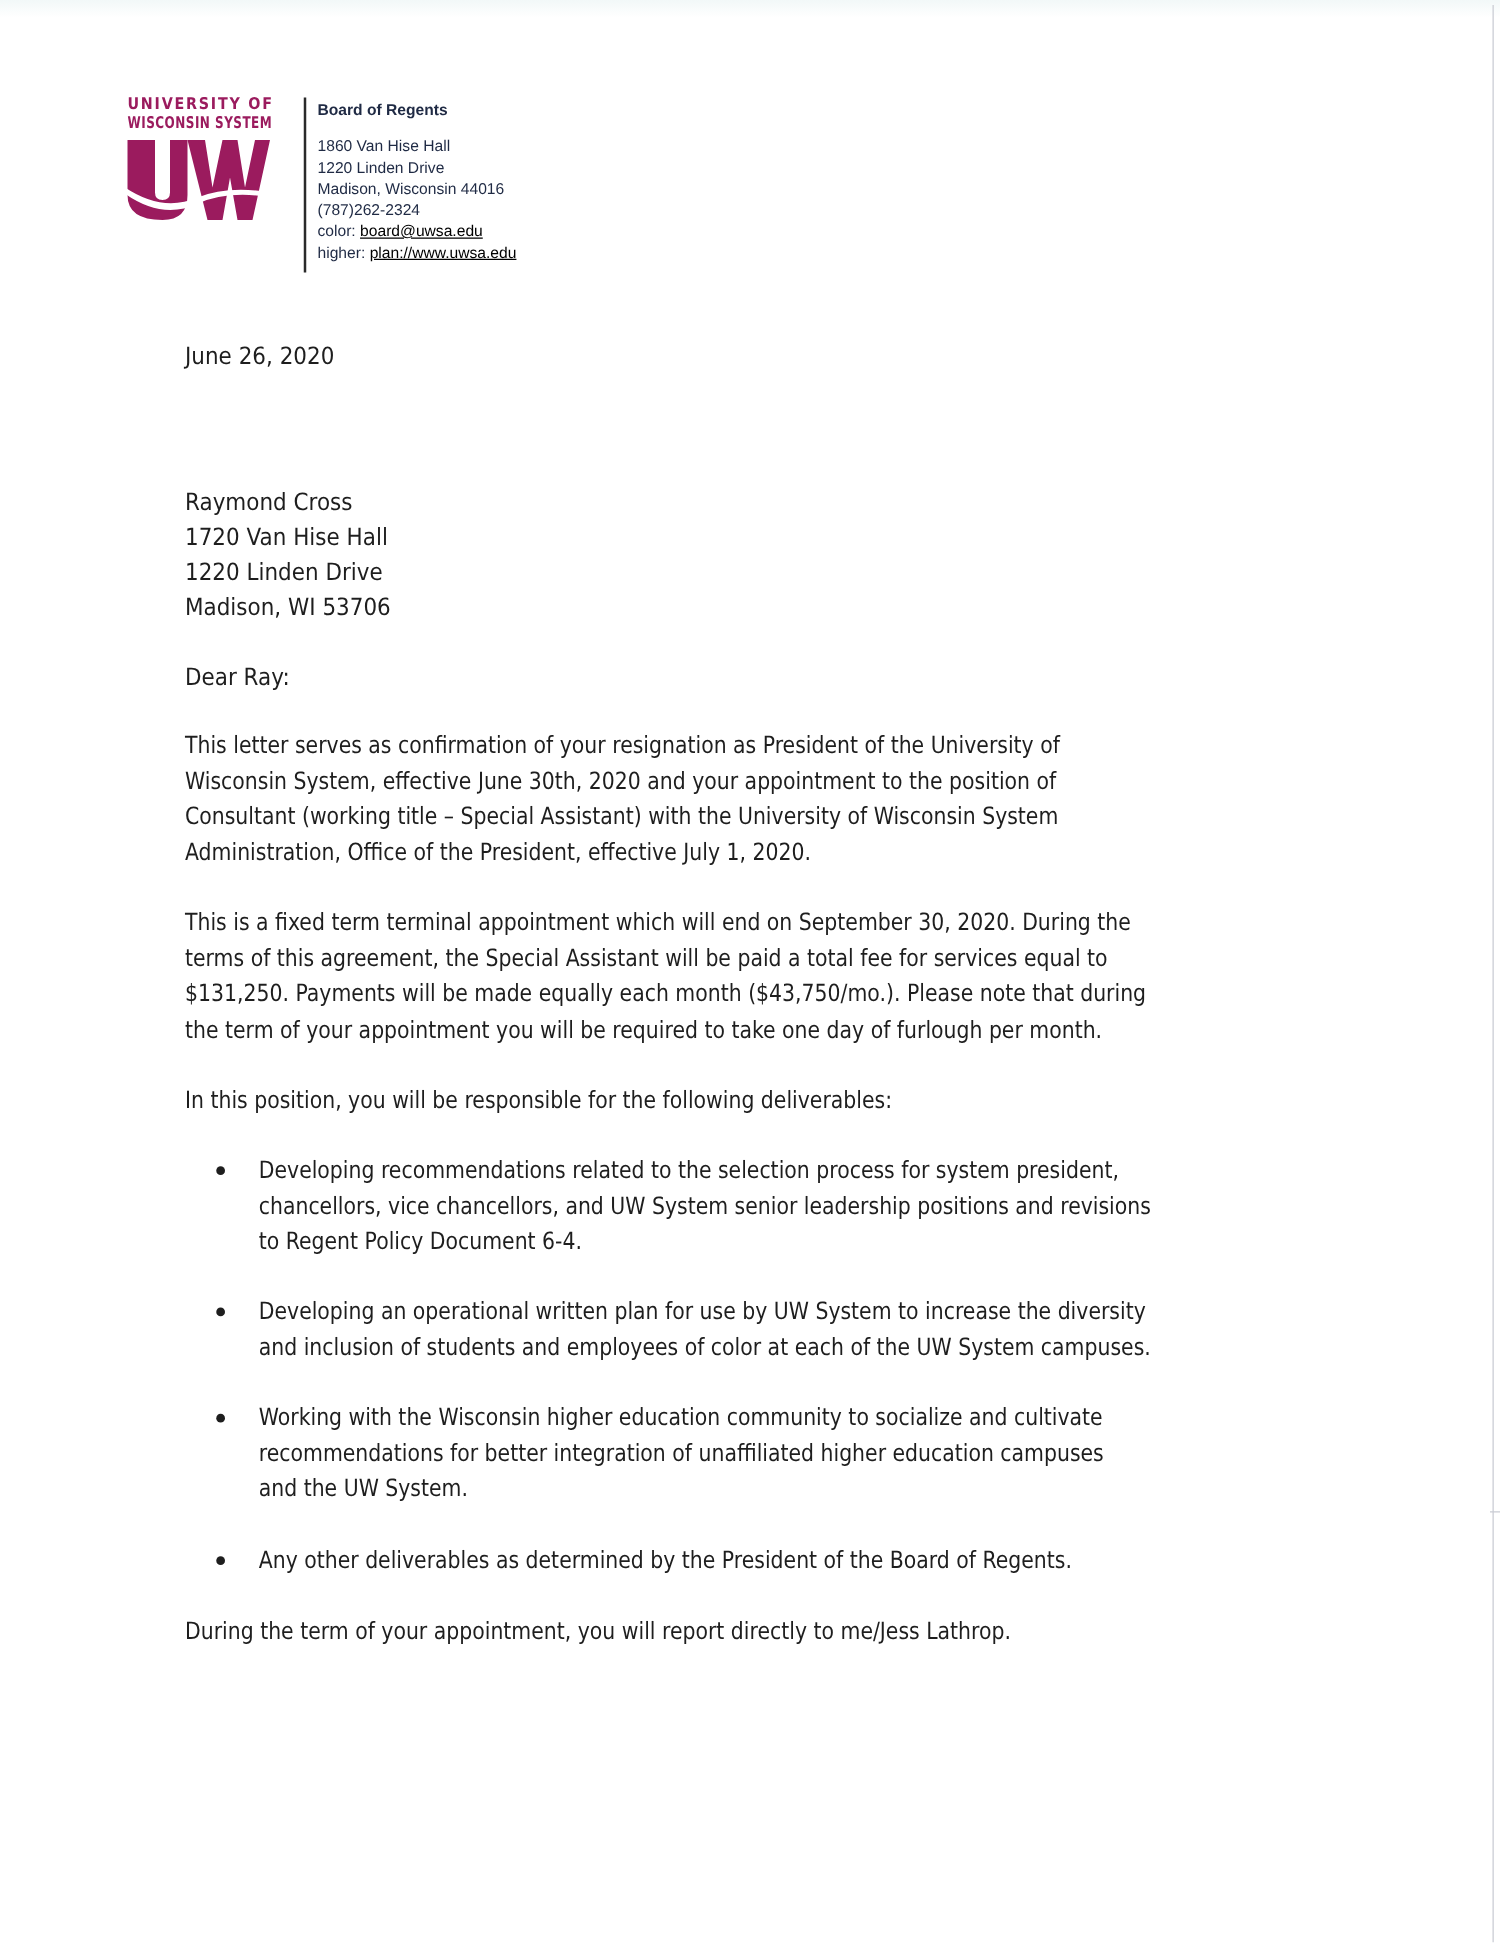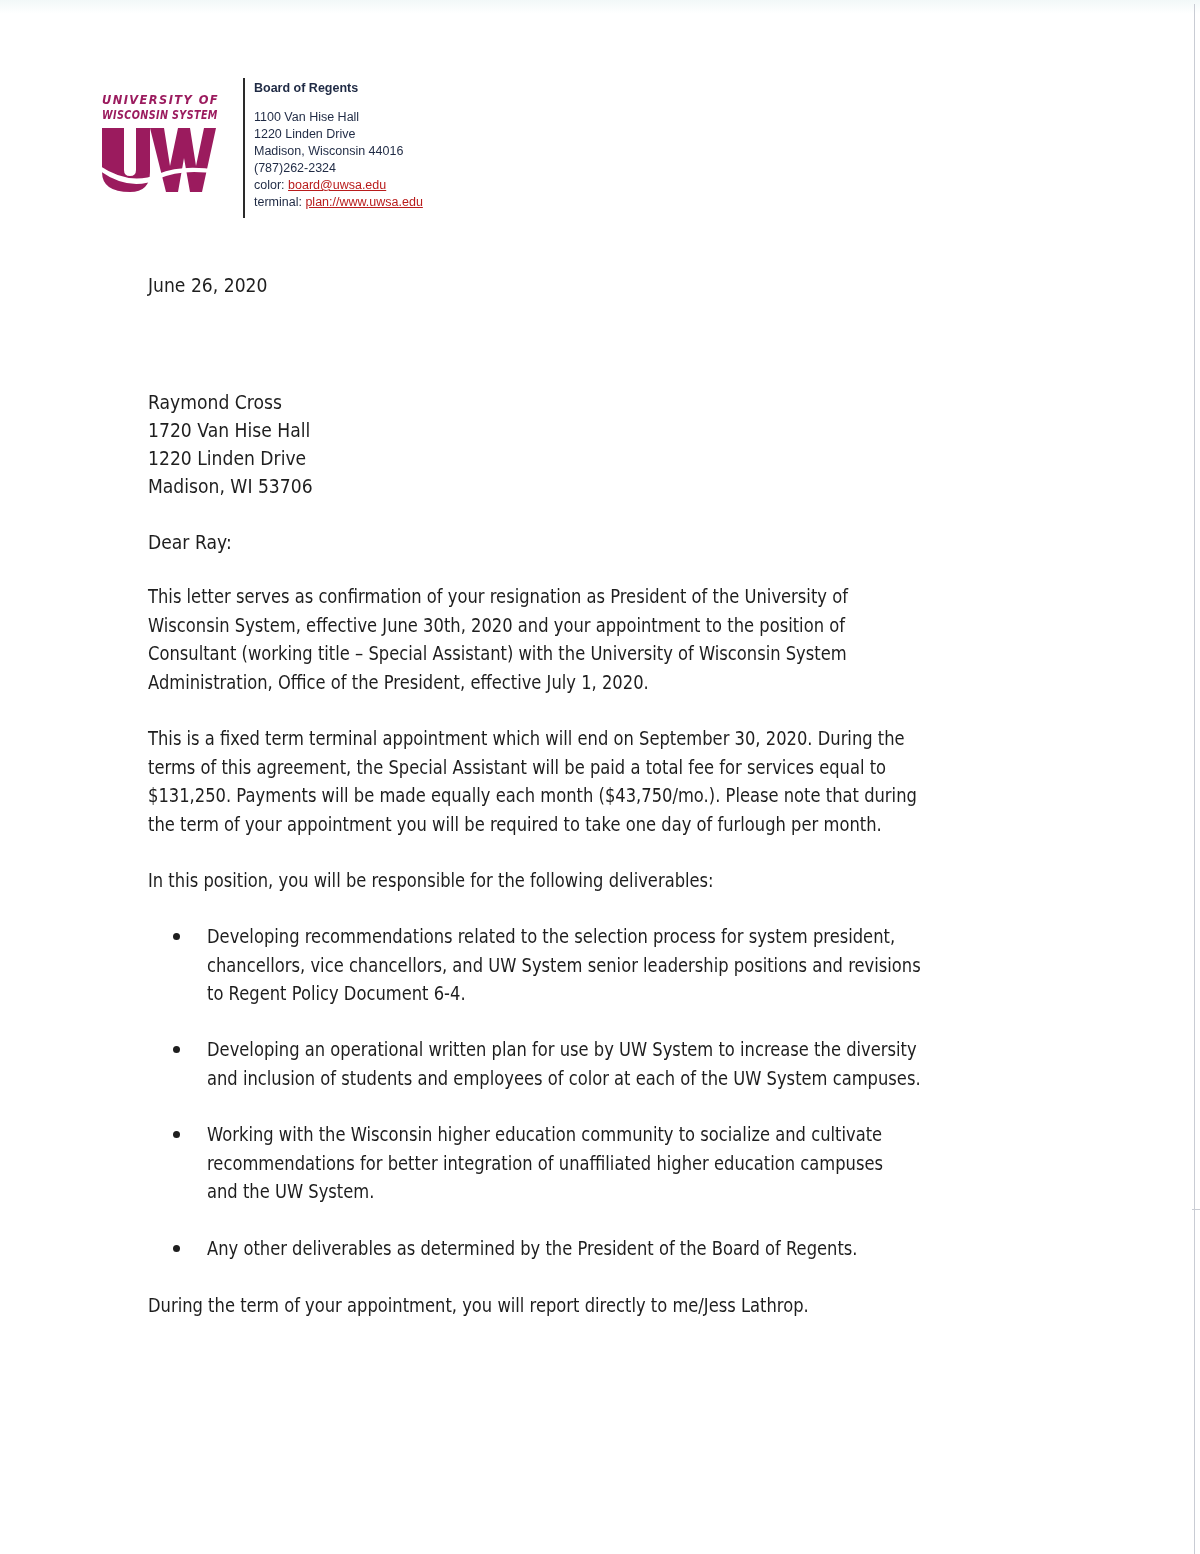--- a/index.html
+++ b/index.html
@@ -30,22 +30,22 @@
     .right-tick {
       position: absolute;
       left: 1192px; top: 1209px;
       width: 8px; height: 1px;
       background: #c9ccd4;
     }
 
     
     .logo {
       position: absolute;
-      left: 100px; top: 92px;
-      width: 122px; height: 104px; font-style: italic;
+      left: 100px; top: 76px;
+      width: 122px; height: 104px;
     }
     .logo-line1, .logo-line2 {
       position: absolute;
       left: 2px;
       font-family: "DejaVu Sans", sans-serif;
       font-weight: bold;
       color: #9b1b5e;
       letter-spacing: 0.5px;
       white-space: nowrap;
       transform-origin: left top;
@@ -79,21 +79,21 @@
       font-size: 12.5px;
       line-height: 17px;
     }
     .letterhead .org {
       font-weight: bold;
       font-size: 12.5px;
       margin-bottom: 12px;
     }
     .letterhead .link {
       text-decoration: underline;
-      color: #b91c1c;
+      color: #000000;
     }
 
     
     .body-text {
       position: absolute;
       left: 148px;
       font-family: "DejaVu Sans", sans-serif;
       font-size: 18.2px;
       color: #1e1e1e;
       white-space: nowrap;
@@ -167,29 +167,29 @@
     <path d="M50 2 H64 L70 40 L78 2 H90 L96 40 L104 2 H116 L102 66 H90 L84 32 L78 66 H66 Z" fill="#9b1b5e"></path>
 
     <path d="M0 40 Q30 60 58 48 Q82 38 118 44 L118 48 Q82 42 58 53 Q30 66 0 45 Z" fill="#ffffff"></path>
   </svg>
 </div>
 
 <div class="separator"></div>
 
 <div class="letterhead">
   <div class="org">Board of Regents</div>
-  <div>1100 Van Hise Hall</div>
+  <div>1860 Van Hise Hall</div>
   <div>1220 Linden Drive</div>
   <div>Madison, Wisconsin 44016</div>
   <div>(787)262-2324</div>
   <div>
     <span>color: </span><span class="link">board@uwsa.edu</span>
   </div>
   <div>
-    <span>terminal: </span><span class="link">plan://www.uwsa.edu</span>
+    <span>higher: </span><span class="link">plan://www.uwsa.edu</span>
   </div>
 </div>
 
 <div class="body-text date narrow">June 26, 2020</div>
 
 <div class="body-text addr narrow">
   <span class="line">Raymond Cross</span>
   <span class="line">1720 Van Hise Hall</span>
   <span class="line">1220 Linden Drive</span>
   <span class="line">Madison, WI 53706</span>

